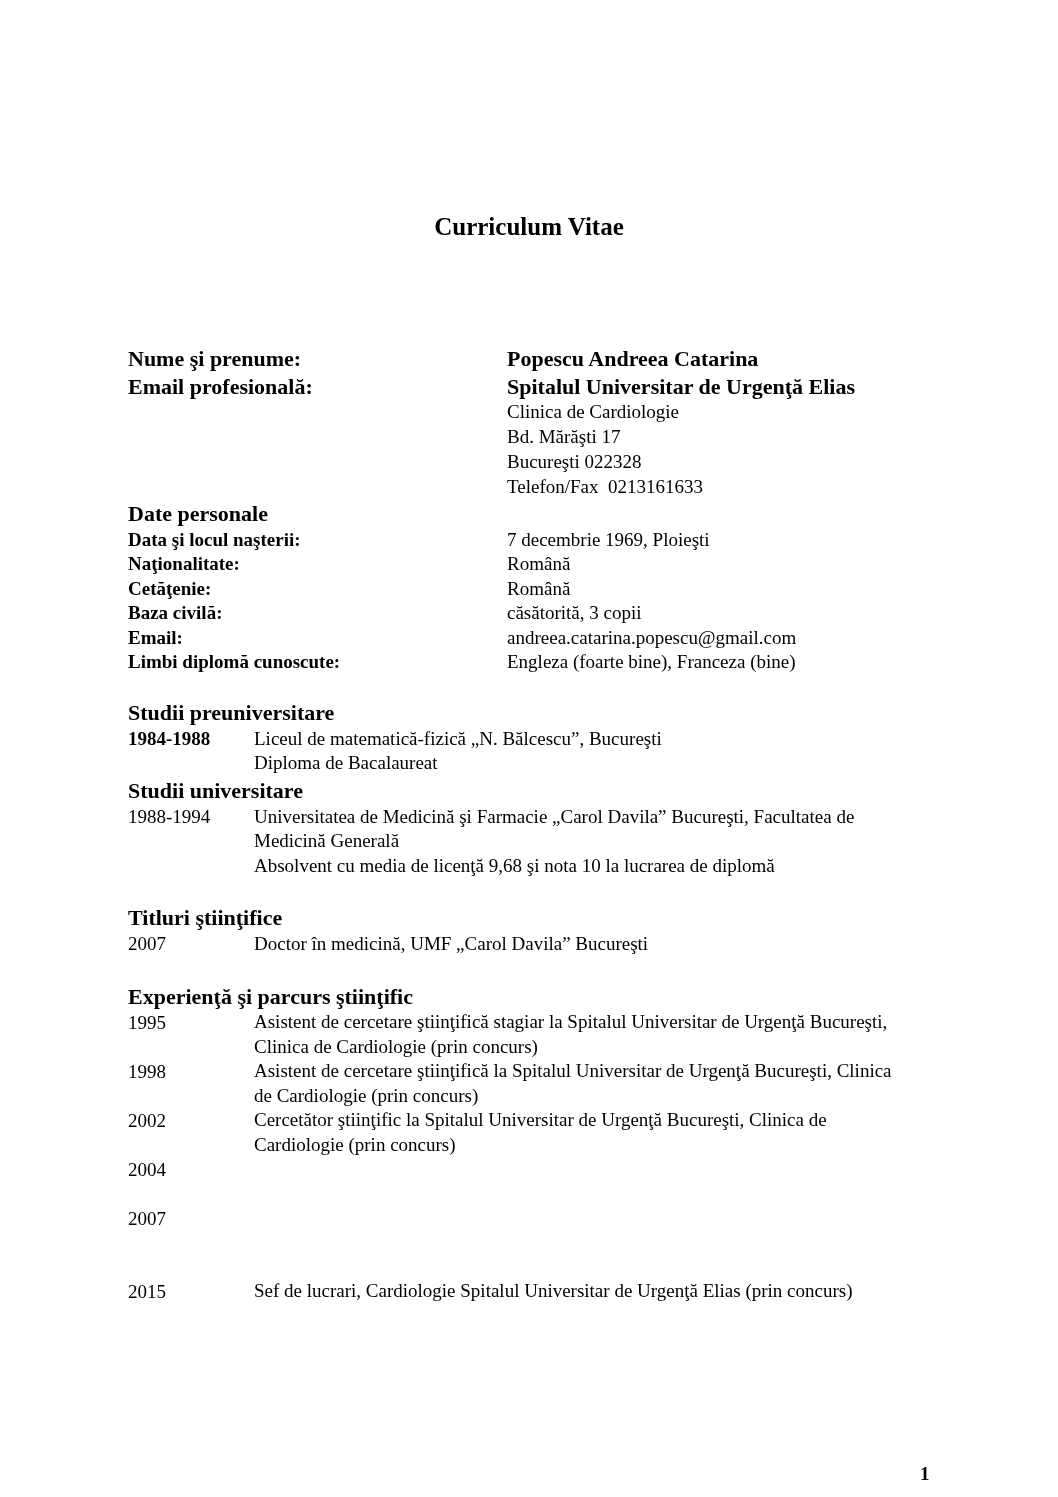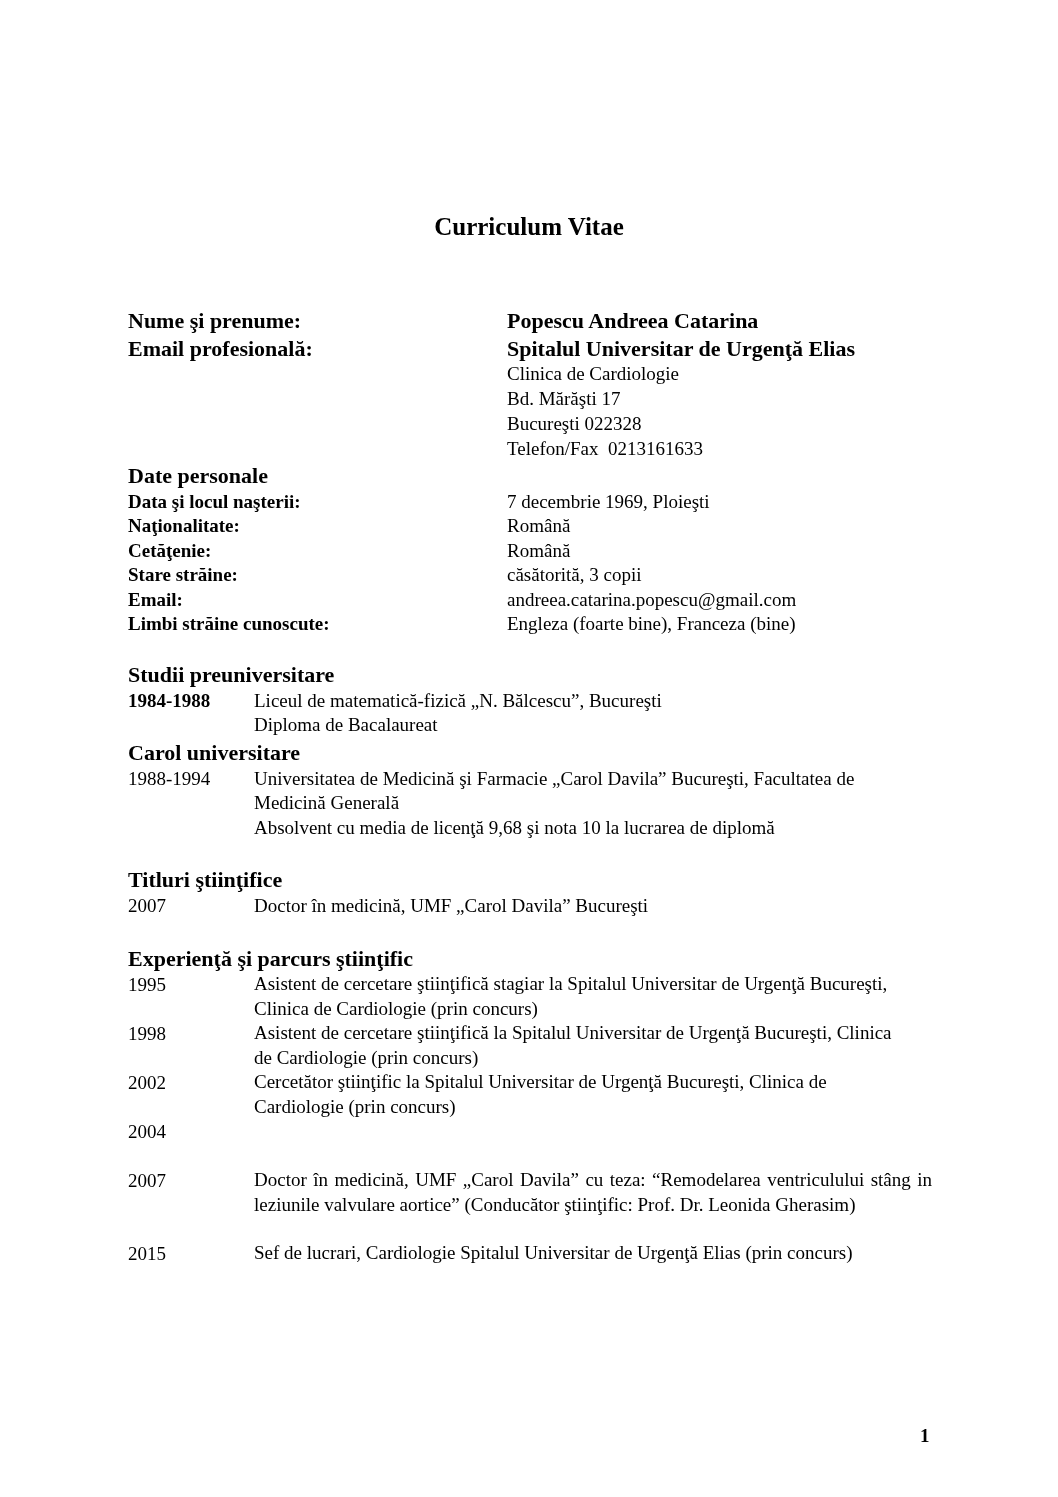--- a/index.html
+++ b/index.html
@@ -1,21 +1,21 @@
 <!DOCTYPE html>
 <html><head>
   <meta charset="utf-8">
   <style>
     html, body { margin: 0; padding: 0; background: #ffffff; }
     body { width: 1058px; height: 1497px; position: relative; overflow: hidden;
            font-family: "Liberation Serif", "DejaVu Serif", serif; color: #000; }
     .page { position: absolute; left: 0; top: 17px; width: 936px; height: 1497px; }
     .title { position: absolute; top: 196px; left: 0; width: 1058px; text-align: center;
              font-weight: bold; font-size: 25px; }
-    .abs { position: absolute; white-space: nowrap; }
+    .abs { position: absolute; white-space: nowrap; margin-top: 38px; }
     .lbl-big { font-weight: bold; font-size: 22px; }
     .val-big { font-weight: bold; font-size: 22px; }
     .norm { font-size: 19px; }
     .lbl-b { font-weight: bold; font-size: 19px; }
     .heading { font-weight: bold; font-size: 22px; }
     .year { font-size: 19px; }
     .desc { font-size: 19px; line-height: 24.5px; white-space: normal; }
     .pagenum { font-size: 19px; font-weight: bold; }
   </style>
 </head>
@@ -34,33 +34,33 @@
   <div class="abs norm" style="left:507px; top:396px;">Bucureşti 022328</div>
   <div class="abs norm" style="left:507px; top:421px; white-space:pre;">Telefon/Fax  0213161633</div>
 
   <div class="abs heading" style="left:128px; top:446px;">Date personale</div>
   <div class="abs lbl-b" style="left:128px; top:474px;">Data şi locul naşterii:</div>
   <div class="abs norm" style="left:507px; top:474px;">7 decembrie 1969, Ploieşti</div>
   <div class="abs lbl-b" style="left:128px; top:498px;">Naţionalitate:</div>
   <div class="abs norm" style="left:507px; top:498px;">Română</div>
   <div class="abs lbl-b" style="left:128px; top:523px;">Cetăţenie:</div>
   <div class="abs norm" style="left:507px; top:523px;">Română</div>
-  <div class="abs lbl-b" style="left:128px; top:547px;">Stare străine:</div>
+  <div class="abs lbl-b" style="left:128px; top:547px;">Baza civilă:</div>
   <div class="abs norm" style="left:507px; top:547px;">căsătorită, 3 copii</div>
   <div class="abs lbl-b" style="left:128px; top:572px;">Email:</div>
   <div class="abs norm" style="left:507px; top:572px;">andreea.catarina.popescu@gmail.com</div>
-  <div class="abs lbl-b" style="left:128px; top:596px;">Limbi străine cunoscute:</div>
+  <div class="abs lbl-b" style="left:128px; top:596px;">Limbi diplomă cunoscute:</div>
   <div class="abs norm" style="left:507px; top:596px;">Engleza (foarte bine), Franceza (bine)</div>
 
   <div class="abs heading" style="left:128px; top:645px;">Studii preuniversitare</div>
   <div class="abs year" style="left:128px; top:673px;font-weight:bold;">1984-1988</div>
   <div class="abs norm" style="left:254px; top:673px;">Liceul de matematică-fizică „N. Bălcescu”, Bucureşti</div>
   <div class="abs norm" style="left:254px; top:697px;">Diploma de Bacalaureat</div>
 
-  <div class="abs heading" style="left:128px; top:723px;">Carol universitare</div>
+  <div class="abs heading" style="left:128px; top:723px;">Studii universitare</div>
   <div class="abs year" style="left:128px; top:751px;">1988-1994</div>
   <div class="abs norm" style="left:254px; top:751px;">Universitatea de Medicină şi Farmacie „Carol Davila” Bucureşti, Facultatea de</div>
   <div class="abs norm" style="left:254px; top:775px;">Medicină Generală</div>
   <div class="abs norm" style="left:254px; top:800px;">Absolvent cu media de licenţă 9,68 şi nota 10 la lucrarea de diplomă</div>
 
   <div class="abs heading" style="left:128px; top:850px;">Titluri ştiinţifice</div>
   <div class="abs year" style="left:128px; top:878px;">2007</div>
   <div class="abs norm" style="left:254px; top:878px;">Doctor în medicină, UMF „Carol Davila” Bucureşti</div>
 
   <div class="abs heading" style="left:128px; top:929px;">Experienţă şi parcurs ştiinţific</div>
@@ -70,19 +70,18 @@
 
   <div class="abs year" style="left:128px; top:1006px;">1998</div>
   <div class="abs desc" style="left:254px; top:1004px; width:660px;">Asistent de cercetare ştiinţifică la Spitalul Universitar de Urgenţă Bucureşti, Clinica de Cardiologie (prin concurs)</div>
 
   <div class="abs year" style="left:128px; top:1055px;">2002</div>
   <div class="abs desc" style="left:254px; top:1053px; width:652px;">Cercetător ştiinţific la Spitalul Universitar de Urgenţă Bucureşti, Clinica de Cardiologie (prin concurs)</div>
 
   <div class="abs year" style="left:128px; top:1104px;">2004</div>
 
   <div class="abs year" style="left:128px; top:1153px;">2007</div>
-  <div class="abs desc" style="left:254px; top:1151px; width:678px; text-align:justify;">Doctor în medicină, UMF „Carol Davila” cu teza: “Remodelarea ventriculului stâng in leziunile valvulare aortice” (Conducător ştiinţific: Prof. Dr. Leonida Gherasim)</div>
 
   <div class="abs year" style="left:128px; top:1226px;">2015</div>
   <div class="abs desc" style="left:254px; top:1224px; width:700px;">Sef de lucrari, Cardiologie Spitalul Universitar de Urgenţă Elias (prin concurs)</div>
 
   <div class="abs pagenum" style="left:920px; top:1408px;">1</div>
 </div>
 
 </body></html>

